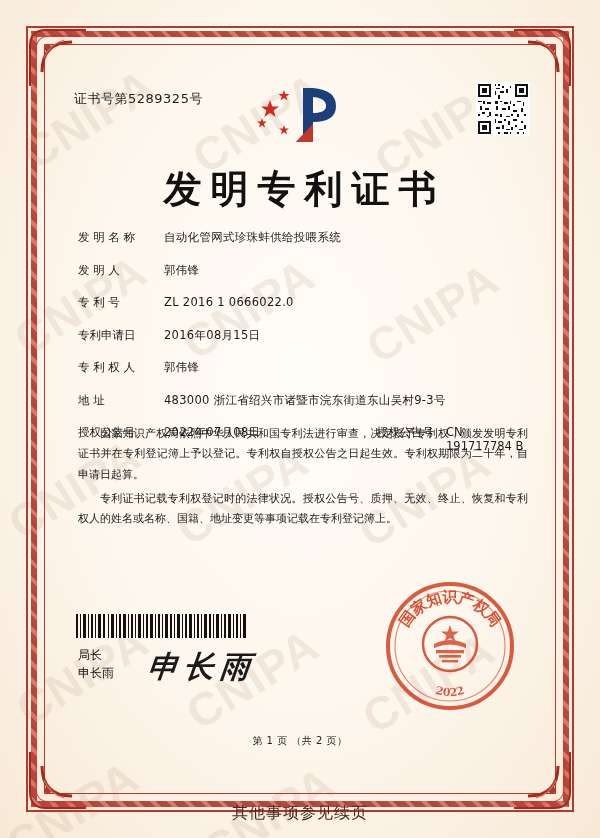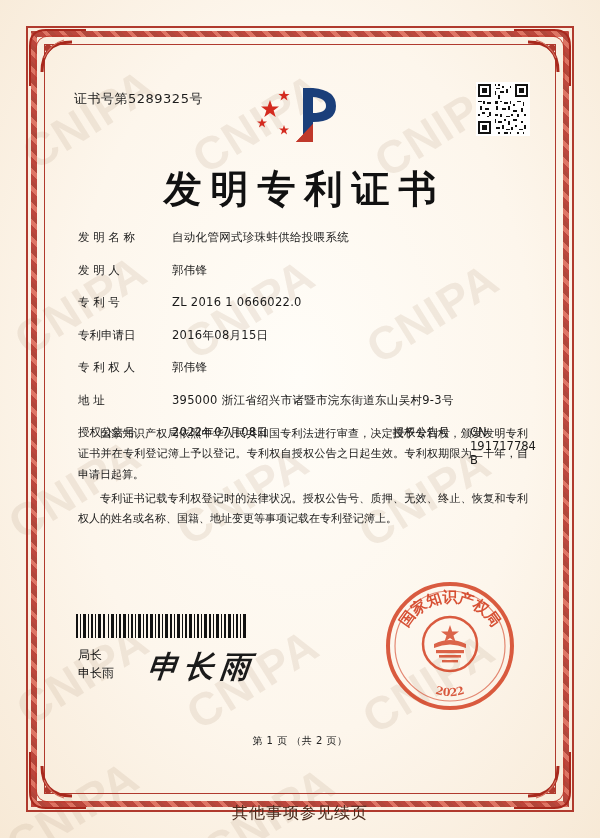--- a/index.html
+++ b/index.html
@@ -129,21 +129,20 @@
     left: 26px;
     right: 18px;
     top: 178px;
   }
   .field-row {
     display: flex;
     align-items: baseline;
     margin-bottom: 17.5px;
     font-size: 11.5px;
     color: #1a1a1a;
-    gap: 8px;
   }
   .f-label {
     width: 86px;
     flex: 0 0 86px;
     letter-spacing: 0;
     white-space: nowrap;
   }
   .f-value {
     flex: 1;
     letter-spacing: .3px;
@@ -412,21 +411,21 @@
       <div class="field-row">
         <div class="f-label">专利申请日</div>
         <div class="f-value">2016年08月15日</div>
       </div>
       <div class="field-row">
         <div class="f-label">专 利 权 人</div>
         <div class="f-value">郭伟锋</div>
       </div>
       <div class="field-row">
         <div class="f-label">地          址</div>
-        <div class="f-value">395000 浙江省绍兴市诸暨市浣东街道东山吴村9-3号</div>
+        <div class="f-value">483000 浙江省绍兴市诸暨市浣东街道东山吴村9-3号</div>
       </div>
       <div class="field-row dual">
         <div class="f-label">授权公告号</div>
         <div class="f-value">2022年07月08日</div>
         <div class="f-label2">授权公告号</div>
         <div class="f-value2">CN 191717784 B</div>
       </div>
     </div>
 
     <div class="paragraphs">

